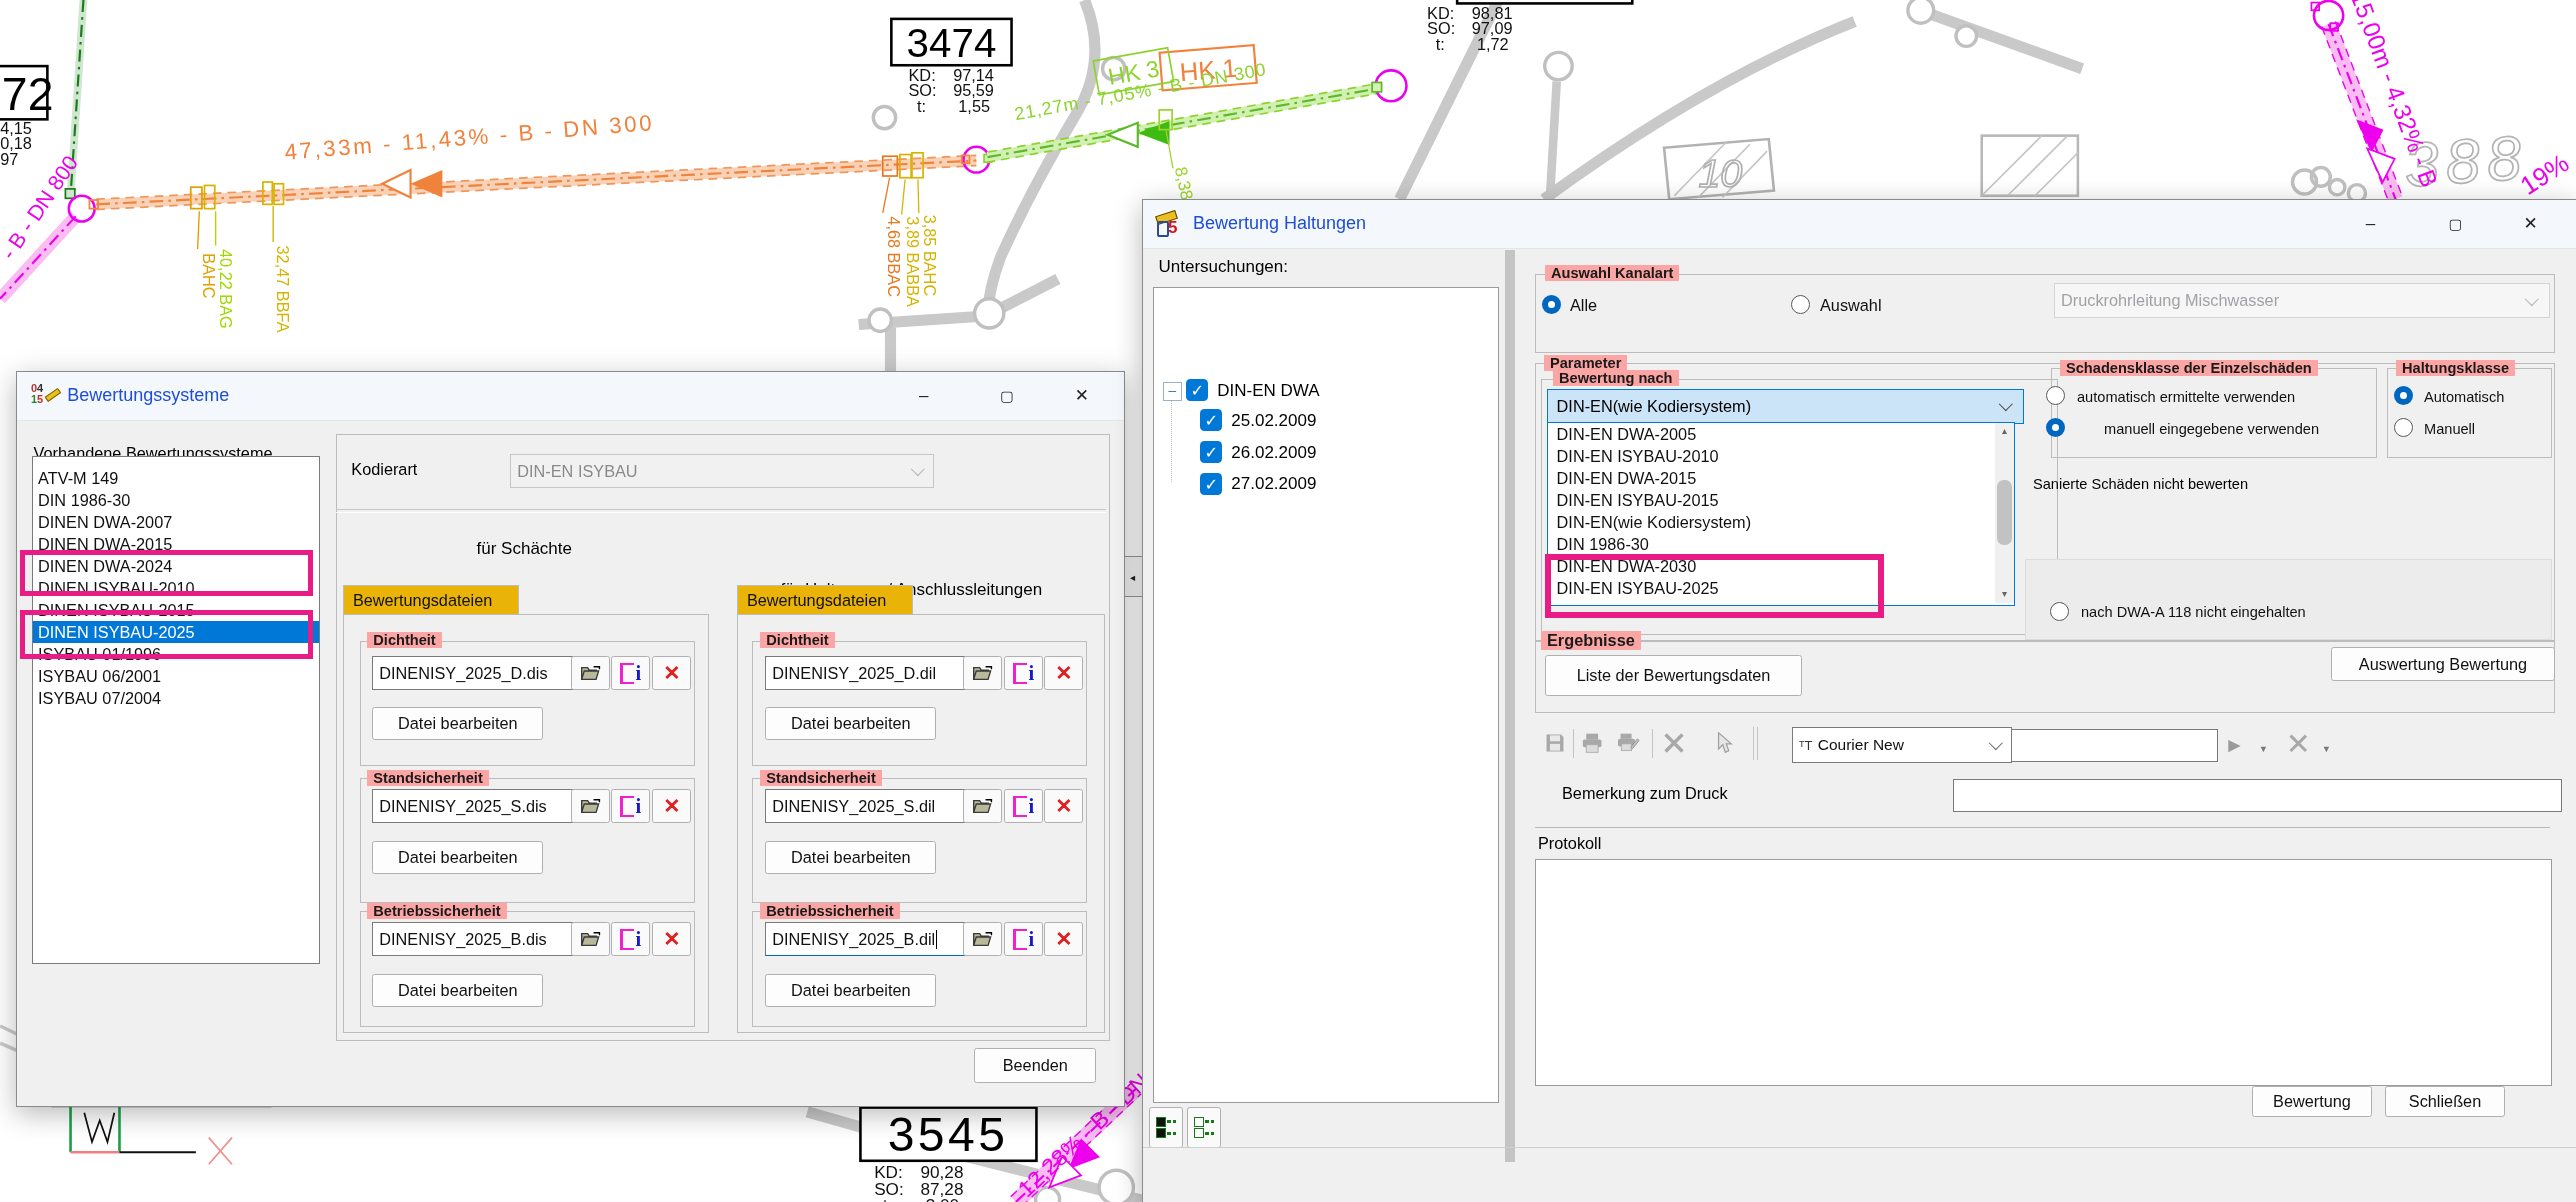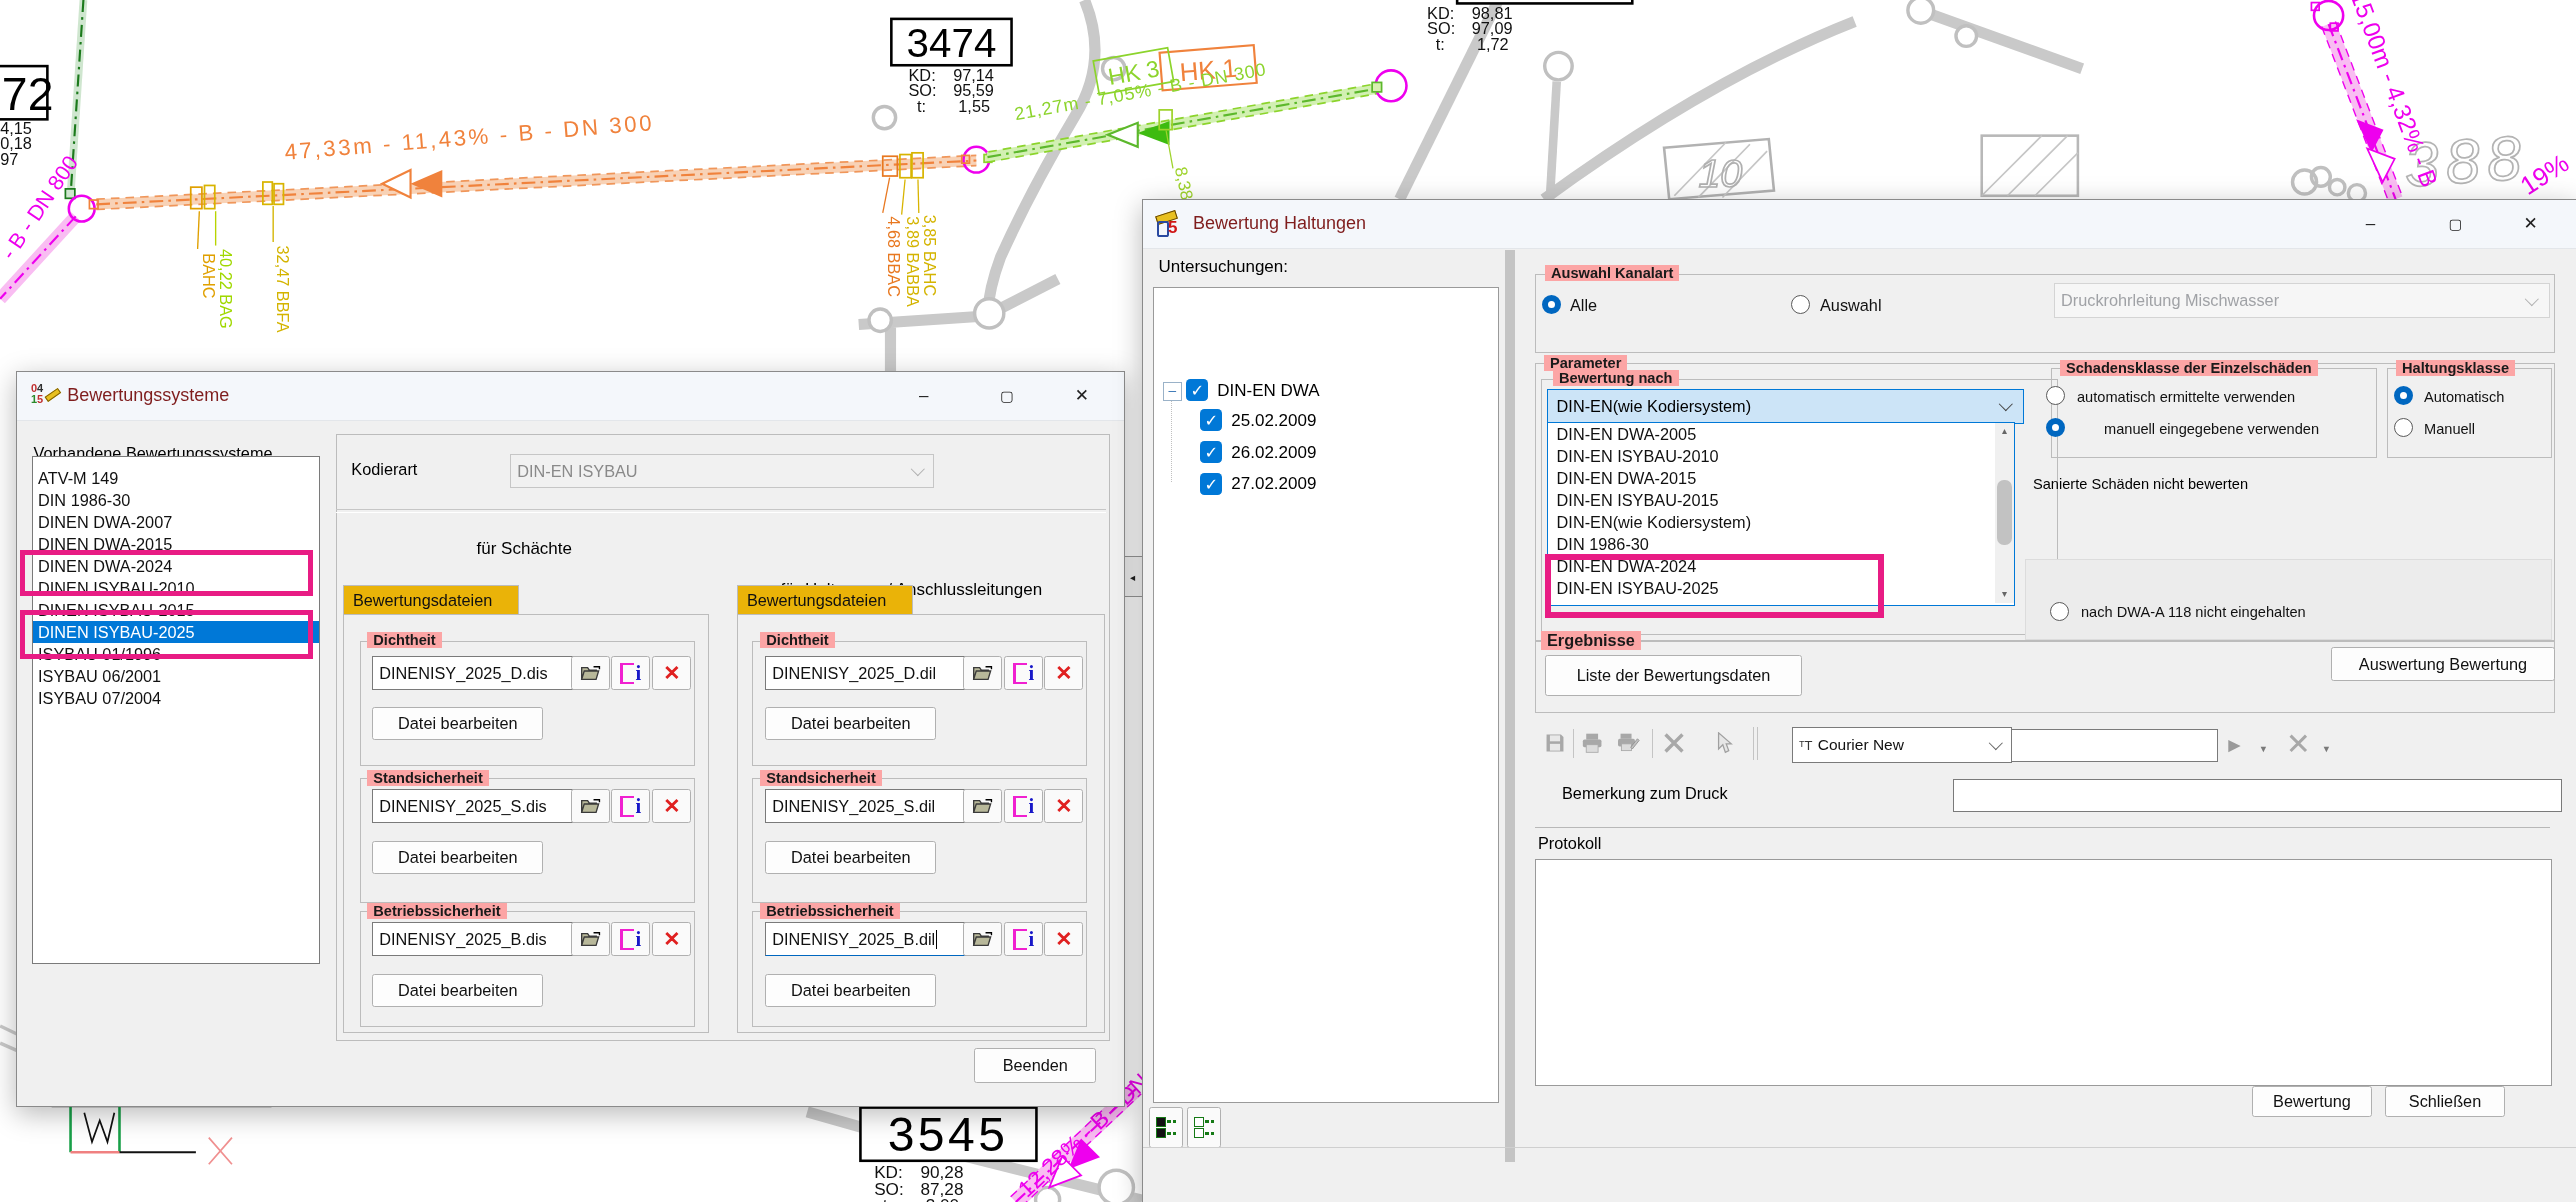--- a/index.html
+++ b/index.html
@@ -4,21 +4,21 @@
 <style>
   html,body{margin:0;padding:0;background:#fff;}
   #stage{position:relative;width:2576px;height:1202px;overflow:hidden;
          font-family:"Liberation Sans",sans-serif;background:#fff;}
   svg text{font-family:"Liberation Sans",sans-serif;}
   
   .win{position:absolute;background:#f0f0f0;border:0.9px solid #8a8a8a;
        box-shadow:0 6.9px 26px rgba(0,0,0,.28);}
   .titlebar{position:absolute;left:0;top:0;right:0;height:48px;background:#f4f7fb;
             border-bottom:0.9px solid #e3e6ea;}
-  .title-text{position:absolute;top:13px;font-size:18px;color:#7f1d1d;white-space:nowrap;}
+  .title-text{position:absolute;top:13px;font-size:18px;color:#1d4ed8;white-space:nowrap;}
   .tb-btn{position:absolute;top:0;width:55px;height:48px;text-align:center;line-height:48px;
           font-size:17px;color:#222;}
   .tb-max{font-size:14.6px;}
   .groupbox{position:absolute;border:0.9px solid #bcbcbc;}
   .gb-label{position:absolute;background:#fca5a5;padding:0 6px;font-size:14.6px;color:#1a1a1a;white-space:nowrap;z-index:2;font-weight:bold;}
   .gb-label19{font-size:16.3px;}
   .btn{position:absolute;background:#fdfdfd;border:0.9px solid #b0b0b0;border-radius:2.6px;
        text-align:center;font-size:16.3px;color:#111;display:flex;align-items:center;justify-content:center;white-space:nowrap;}
   .field{position:absolute;background:#fff;border:0.9px solid #7a7a7a;font-size:16.3px;color:#111;
          display:flex;align-items:center;padding:0 6px;white-space:nowrap;overflow:hidden;}
@@ -502,21 +502,21 @@
     <span>DIN-EN(wie Kodiersystem)</span>
     <span class="chev" style="position:absolute;right:12px;top:12px;border-color:#444;"></span>
   </div>
   <div style="position:absolute;left:404px;top:222px;width:466px;height:182px;background:#fff;border:0.9px solid #0078d7;z-index:5;">
     <div class="dd-item">DIN-EN DWA-2005</div>
     <div class="dd-item">DIN-EN ISYBAU-2010</div>
     <div class="dd-item">DIN-EN DWA-2015</div>
     <div class="dd-item">DIN-EN ISYBAU-2015</div>
     <div class="dd-item">DIN-EN(wie Kodiersystem)</div>
     <div class="dd-item">DIN 1986-30</div>
-    <div class="dd-item">DIN-EN DWA-2024</div>
+    <div class="dd-item">DIN-EN DWA-2030</div>
     <div class="dd-item">DIN-EN ISYBAU-2025</div>
 
     <div style="position:absolute;right:0;top:0;width:19px;height:180px;background:#f0f0f0;">
       <div style="height:17px;text-align:center;font-size:8.6px;color:#666;line-height:17px;"><span>▲</span></div>
       <div style="position:absolute;left:1.7px;top:57px;width:15.5px;height:65px;background:#c2c2c2;border-radius:6.9px;"></div>
       <div style="position:absolute;bottom:0;width:100%;height:17px;text-align:center;font-size:8.6px;color:#666;line-height:17px;"><span>▼</span></div>
     </div>
   </div>
 
   <div class="groupbox" style="left:908px;top:168px;width:324px;height:88px;"></div>

